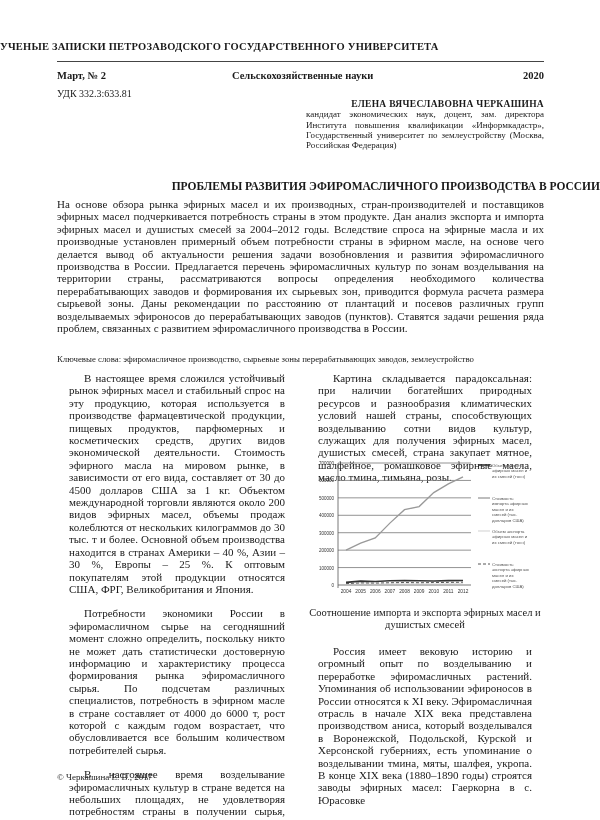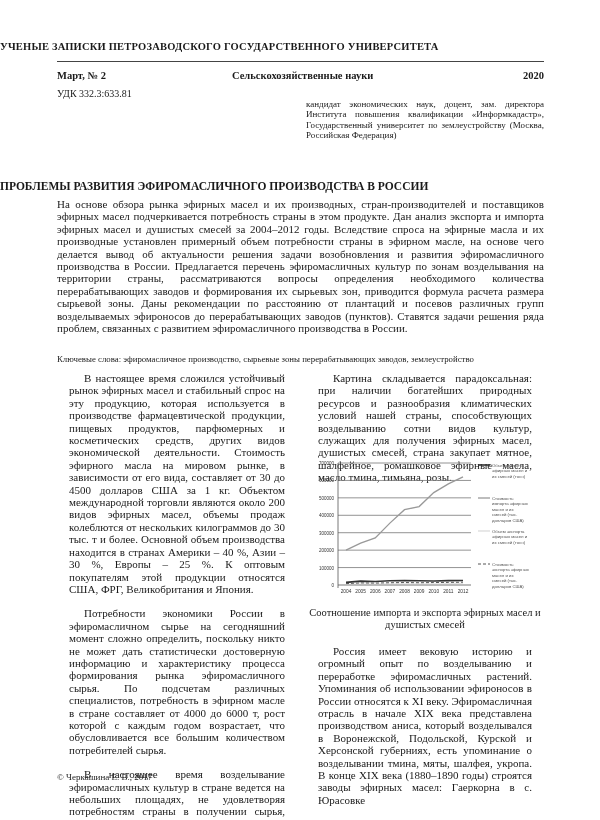--- a/index.html
+++ b/index.html
@@ -6,21 +6,21 @@
   body { width:600px; height:820px; position:relative; overflow:hidden;
          font-family: "Liberation Serif", "DejaVu Serif", serif; color:#1a1a1a; }
   .journal { position:absolute; left:0; width:600px; top:41px; text-align:left;
              font-size:10.5px; font-weight:bold; letter-spacing:0.2px; }
   .rule { position:absolute; left:57px; width:487px; top:61px; border-top:1px solid #444; }
   .meta { position:absolute; top:70px; font-size:10.5px; font-weight:bold; }
   .udk { position:absolute; left:57px; top:88px; font-size:10px; }
   .author-block { position:absolute; left:306px; top:99px; width:238px; font-size:9px; line-height:10.3px; text-align:justify; }
   .author-name { text-align:right; font-weight:bold; font-size:9.5px; letter-spacing:0.3px; }
   .email { font-style:italic; }
-  .title { position:absolute; left:0; width:600px; top:180px; text-align:left; font-weight:bold; font-size:11.5px; }
+  .title { position:absolute; left:0; width:600px; top:180px; text-align:right; font-weight:bold; font-size:11.5px; }
   .abstract { position:absolute; left:57px; top:198px; width:487px; font-size:11px; line-height:12.4px; text-align:justify; }
   .keywords { position:absolute; left:57px; top:334px; width:487px; font-size:8.8px;margin-top:20px; }
   .col { position:absolute; width:240px; font-size:11px; line-height:12.4px; text-align:justify; }
   .col p { margin:12px; text-indent:15px; }
   .col-left { left:57px; top:360px; }
   .col-right { left:306px; top:360px; width:238px; }
   .copyright { position:absolute; left:57px; top:772px; font-size:9px; }
   .chart-wrap { position:absolute; left:306px; top:455px; width:238px; height:150px; }
   .caption { position:absolute; left:306px; width:238px; top:607px; text-align:center; font-size:10.5px; line-height:11.5px; }
   .col-right-2 { left:306px; top:633px; width:238px; }
@@ -30,20 +30,21 @@
 <body>
 
 <div class="journal">УЧЕНЫЕ ЗАПИСКИ ПЕТРОЗАВОДСКОГО ГОСУДАРСТВЕННОГО УНИВЕРСИТЕТА</div>
 <div class="rule"></div>
 <div class="meta" style="left:57px">Март, № 2</div>
 <div class="meta" style="left:232px">Сельскохозяйственные науки</div>
 <div class="meta" style="right:56px">2020</div>
 <div class="udk">УДК 332.3:633.81</div>
 
 <div class="author-block">
+  <div class="author-name">ЕЛЕНА ВЯЧЕСЛАВОВНА ЧЕРКАШИНА</div>
   <div>кандидат экономических наук, доцент, зам. директора Института повышения квалификации «Информкадастр», Государственный университет по землеустройству (Москва, Российская Федерация)</div>
 </div>
 
 <div class="title">ПРОБЛЕМЫ РАЗВИТИЯ ЭФИРОМАСЛИЧНОГО ПРОИЗВОДСТВА В РОССИИ</div>
 <div class="abstract">На основе обзора рынка эфирных масел и их производных, стран-производителей и поставщиков эфирных масел подчеркивается потребность страны в этом продукте. Дан анализ экспорта и импорта эфирных масел и душистых смесей за 2004–2012 годы. Вследствие спроса на эфирные масла и их производные установлен примерный объем потребности страны в эфирном масле, на основе чего делается вывод об актуальности решения задачи возобновления и развития эфиромасличного производства в России. Предлагается перечень эфиромасличных культур по зонам возделывания на территории страны, рассматриваются вопросы определения необходимого количества перерабатывающих заводов и формирования их сырьевых зон, приводится формула расчета размера сырьевой зоны. Даны рекомендации по расстоянию от плантаций и посевов различных групп возделываемых эфироносов до перерабатывающих заводов (пунктов). Ставятся задачи решения ряда проблем, связанных с развитием эфиромасличного производства в России.</div>
 <div class="keywords">Ключевые слова: эфиромасличное производство, сырьевые зоны перерабатывающих заводов, землеустройство</div>
 
 <div class="col col-left">
   <p>В настоящее время сложился устойчивый рынок эфирных масел и стабильный спрос на эту продукцию, которая используется в производстве фармацевтической продукции, пищевых продуктов, парфюмерных и косметических средств, других видов экономической деятельности. Стоимость эфирного масла на мировом рынке, в зависимости от его вида, составляет от 30 до 4500 долларов США за 1 кг. Объектом международной торговли являются около 200 видов эфирных масел, объемы продаж колеблются от нескольких килограммов до 30 тыс. т и более. Основной объем производства находится в странах Америки – 40 %, Азии – 30 %, Европы – 25 %. К оптовым покупателям этой продукции относятся США, ФРГ, Великобритания и Япония.</p>
   <p>Потребности экономики России в эфиромасличном сырье на сегодняшний момент сложно определить, поскольку никто не может дать статистически достоверную информацию и характеристику процесса формирования рынка эфиромасличного сырья. По подсчетам различных специалистов, потребность в эфирном масле в стране составляет от 4000 до 6000 т, рост которой с каждым годом возрастает, что обусловливается все большим количеством потребителей сырья.</p>

